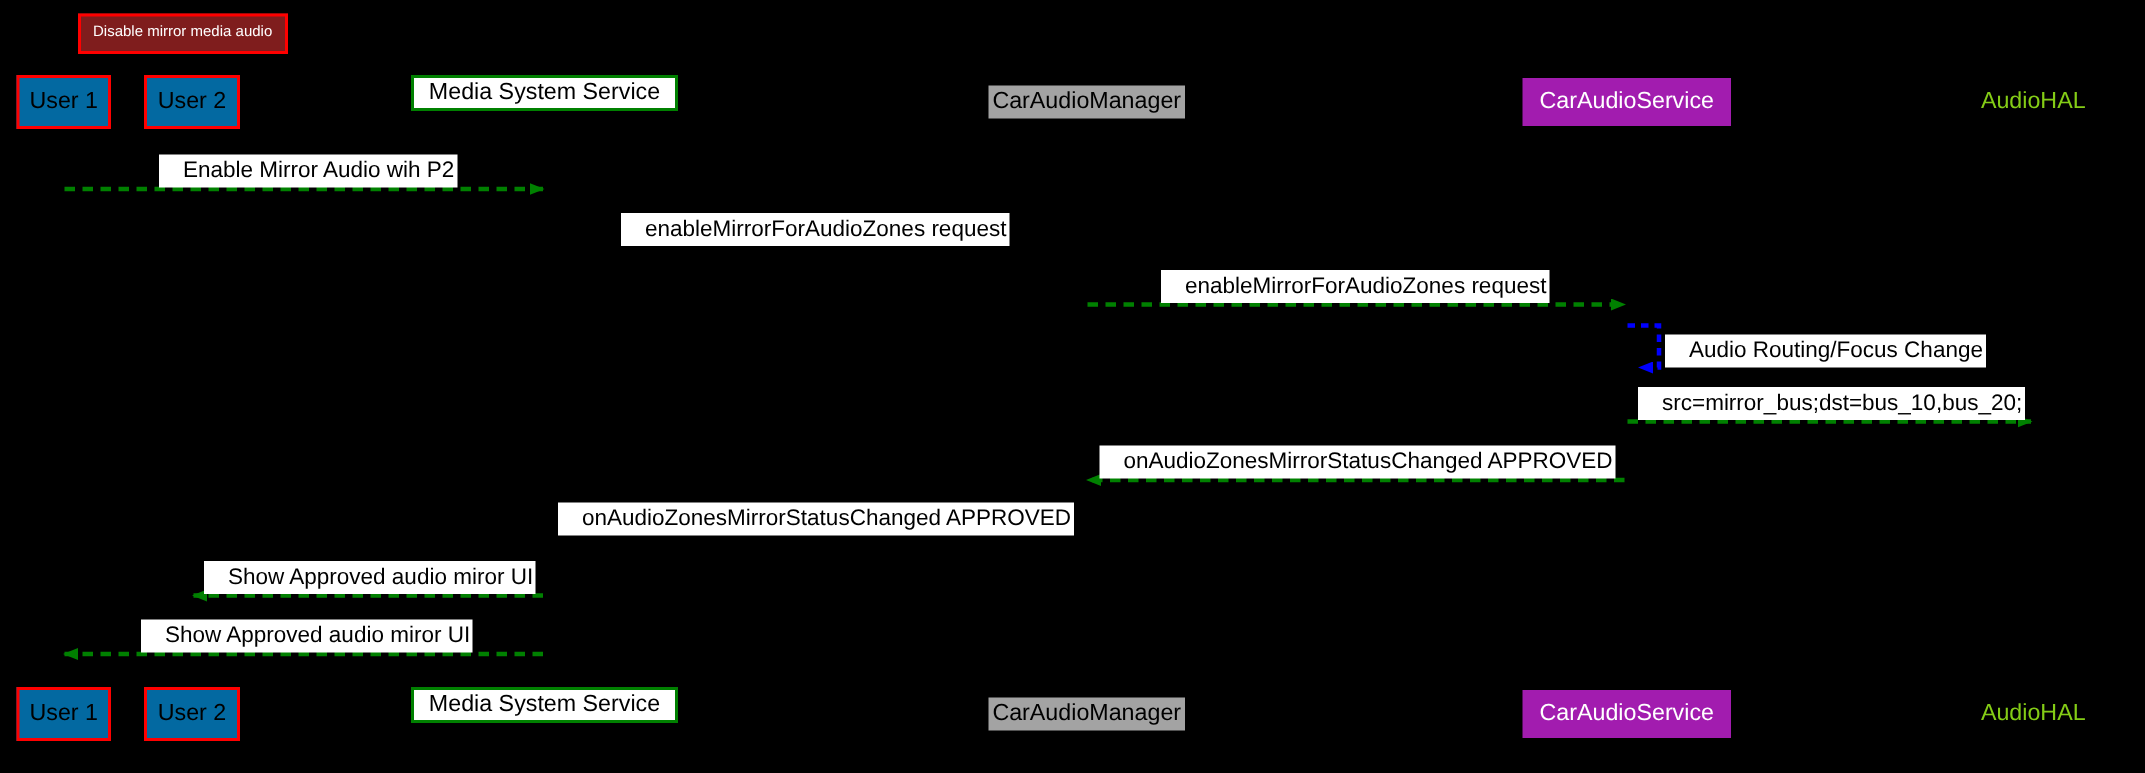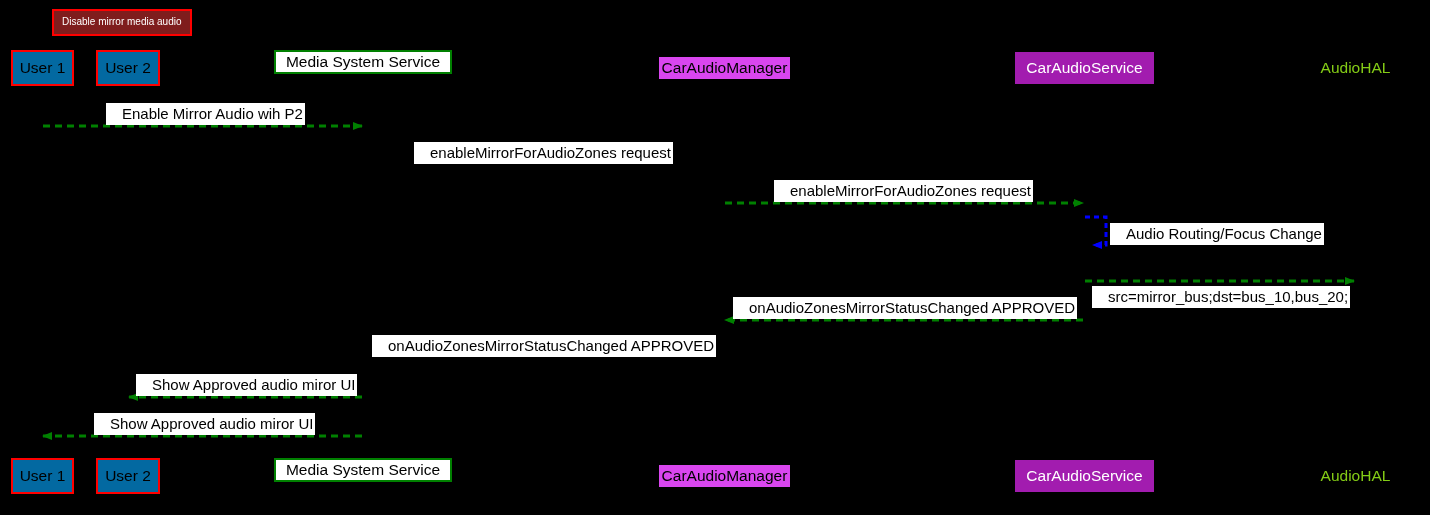--- a/index.html
+++ b/index.html
@@ -58,21 +58,21 @@
     color: #000000;
     height: 36px;
   }
   .p-media {
     background: #FFFFFF;
     border: 2px solid #008000;
     color: #000000;
     height: 24px;
   }
   .p-plain {
-    background: #d946ef;
+    background: #a3a3a3;
     color: #000000;
     height: 22px;
     padding: 0 2px;
     align-items: center;
   }
   .p-service {
     background: #a21caf;
     color: #FFFFFF;
     height: 32px;
   }
@@ -161,21 +161,21 @@
         <line x1="362" y1="397" x2="129" y2="397" stroke="#008000" stroke-width="3" stroke-dasharray="7,5" marker-end="url(#ah-green-l)"></line>
         <line x1="362" y1="436" x2="43" y2="436" stroke="#008000" stroke-width="3" stroke-dasharray="7,5" marker-end="url(#ah-green-l)"></line>
       </g>
   </svg>
 
   <div id="message-labels">
       <div class="abs msg-label" style="left: 106px; top: 103px;">Enable Mirror Audio wih P2</div>
       <div class="abs msg-label" style="left: 414px; top: 142px;">enableMirrorForAudioZones request</div>
       <div class="abs msg-label" style="left: 774px; top: 180px;">enableMirrorForAudioZones request</div>
       <div class="abs msg-label" style="left: 1110px; top: 223px;">Audio Routing/Focus Change</div>
-      <div class="abs msg-label" style="left: 1092px; top: 258px; margin-top: 28px;">src=mirror_bus;dst=bus_10,bus_20;</div>
+      <div class="abs msg-label" style="left: 1092px; top: 258px;">src=mirror_bus;dst=bus_10,bus_20;</div>
       <div class="abs msg-label" style="left: 733px; top: 297px;">onAudioZonesMirrorStatusChanged APPROVED</div>
       <div class="abs msg-label" style="left: 372px; top: 335px;">onAudioZonesMirrorStatusChanged APPROVED</div>
       <div class="abs msg-label" style="left: 136px; top: 374px;">Show Approved audio miror UI</div>
       <div class="abs msg-label" style="left: 94px; top: 413px;">Show Approved audio miror UI</div>
     </div>
 
   <div id="participants-bottom">
       <div class="abs participant p-user" style="left: 11px; width: 63px; top: 458px;">
         <span>User 1</span>
       </div>

